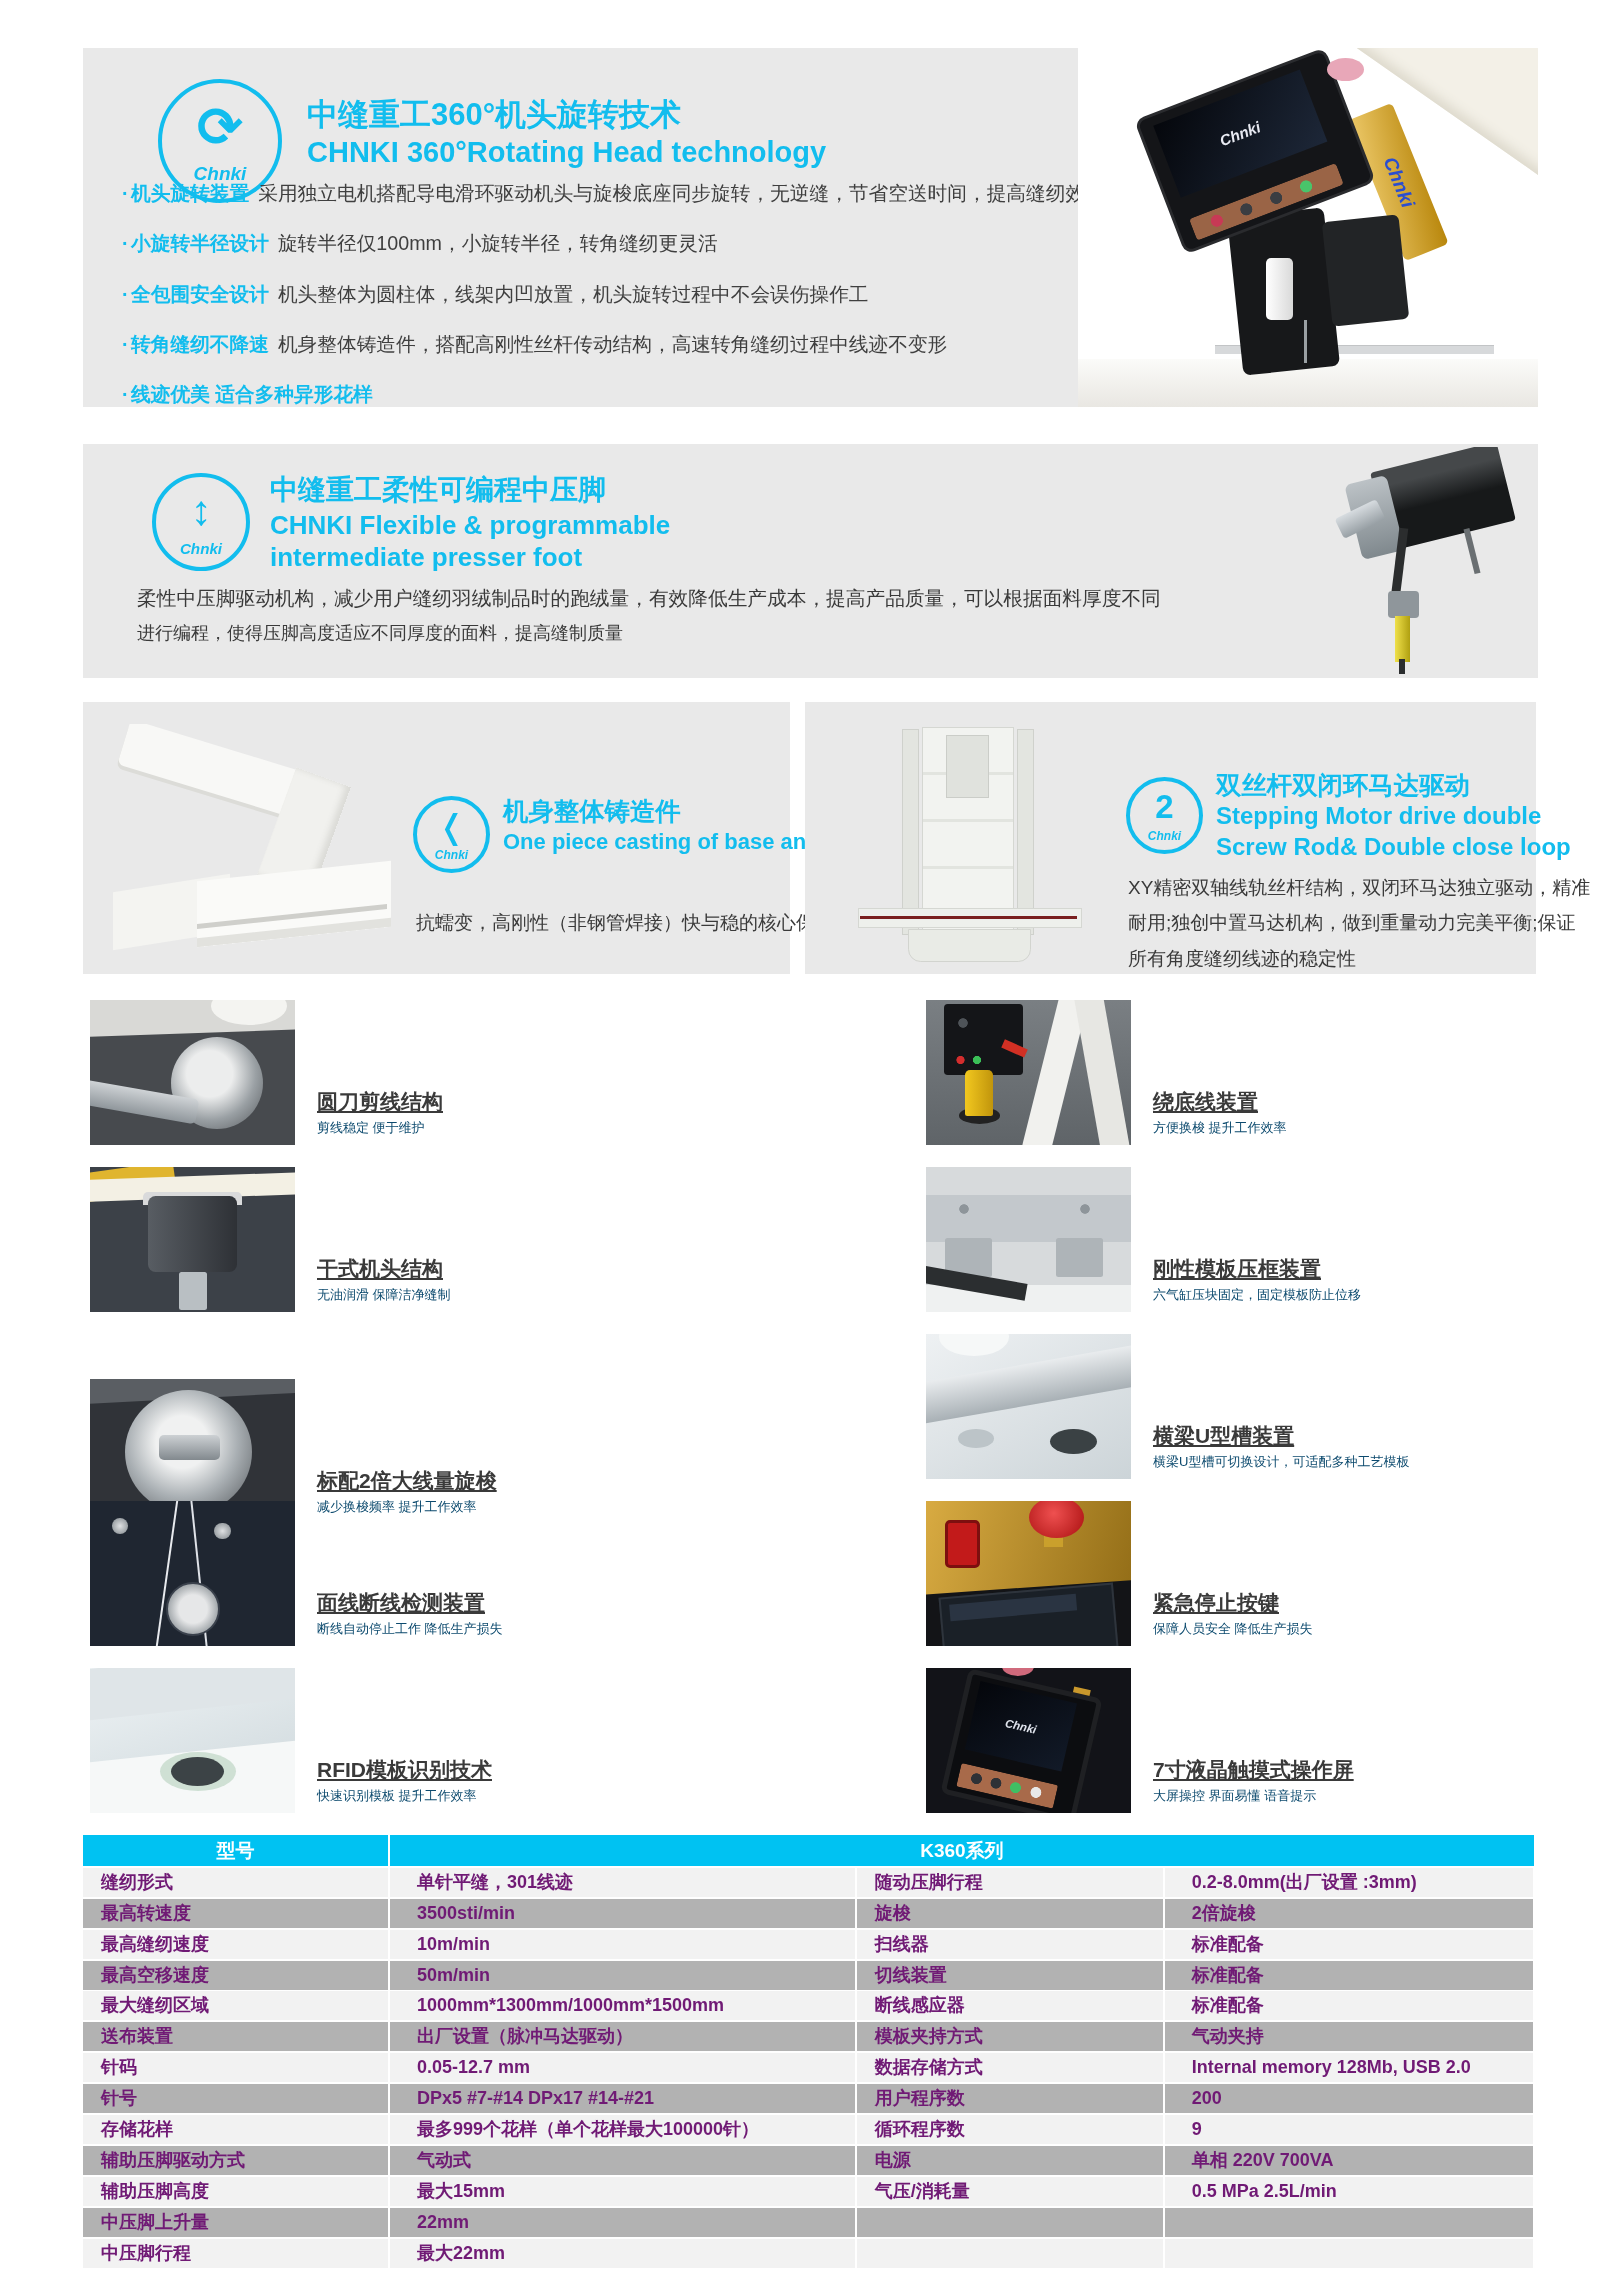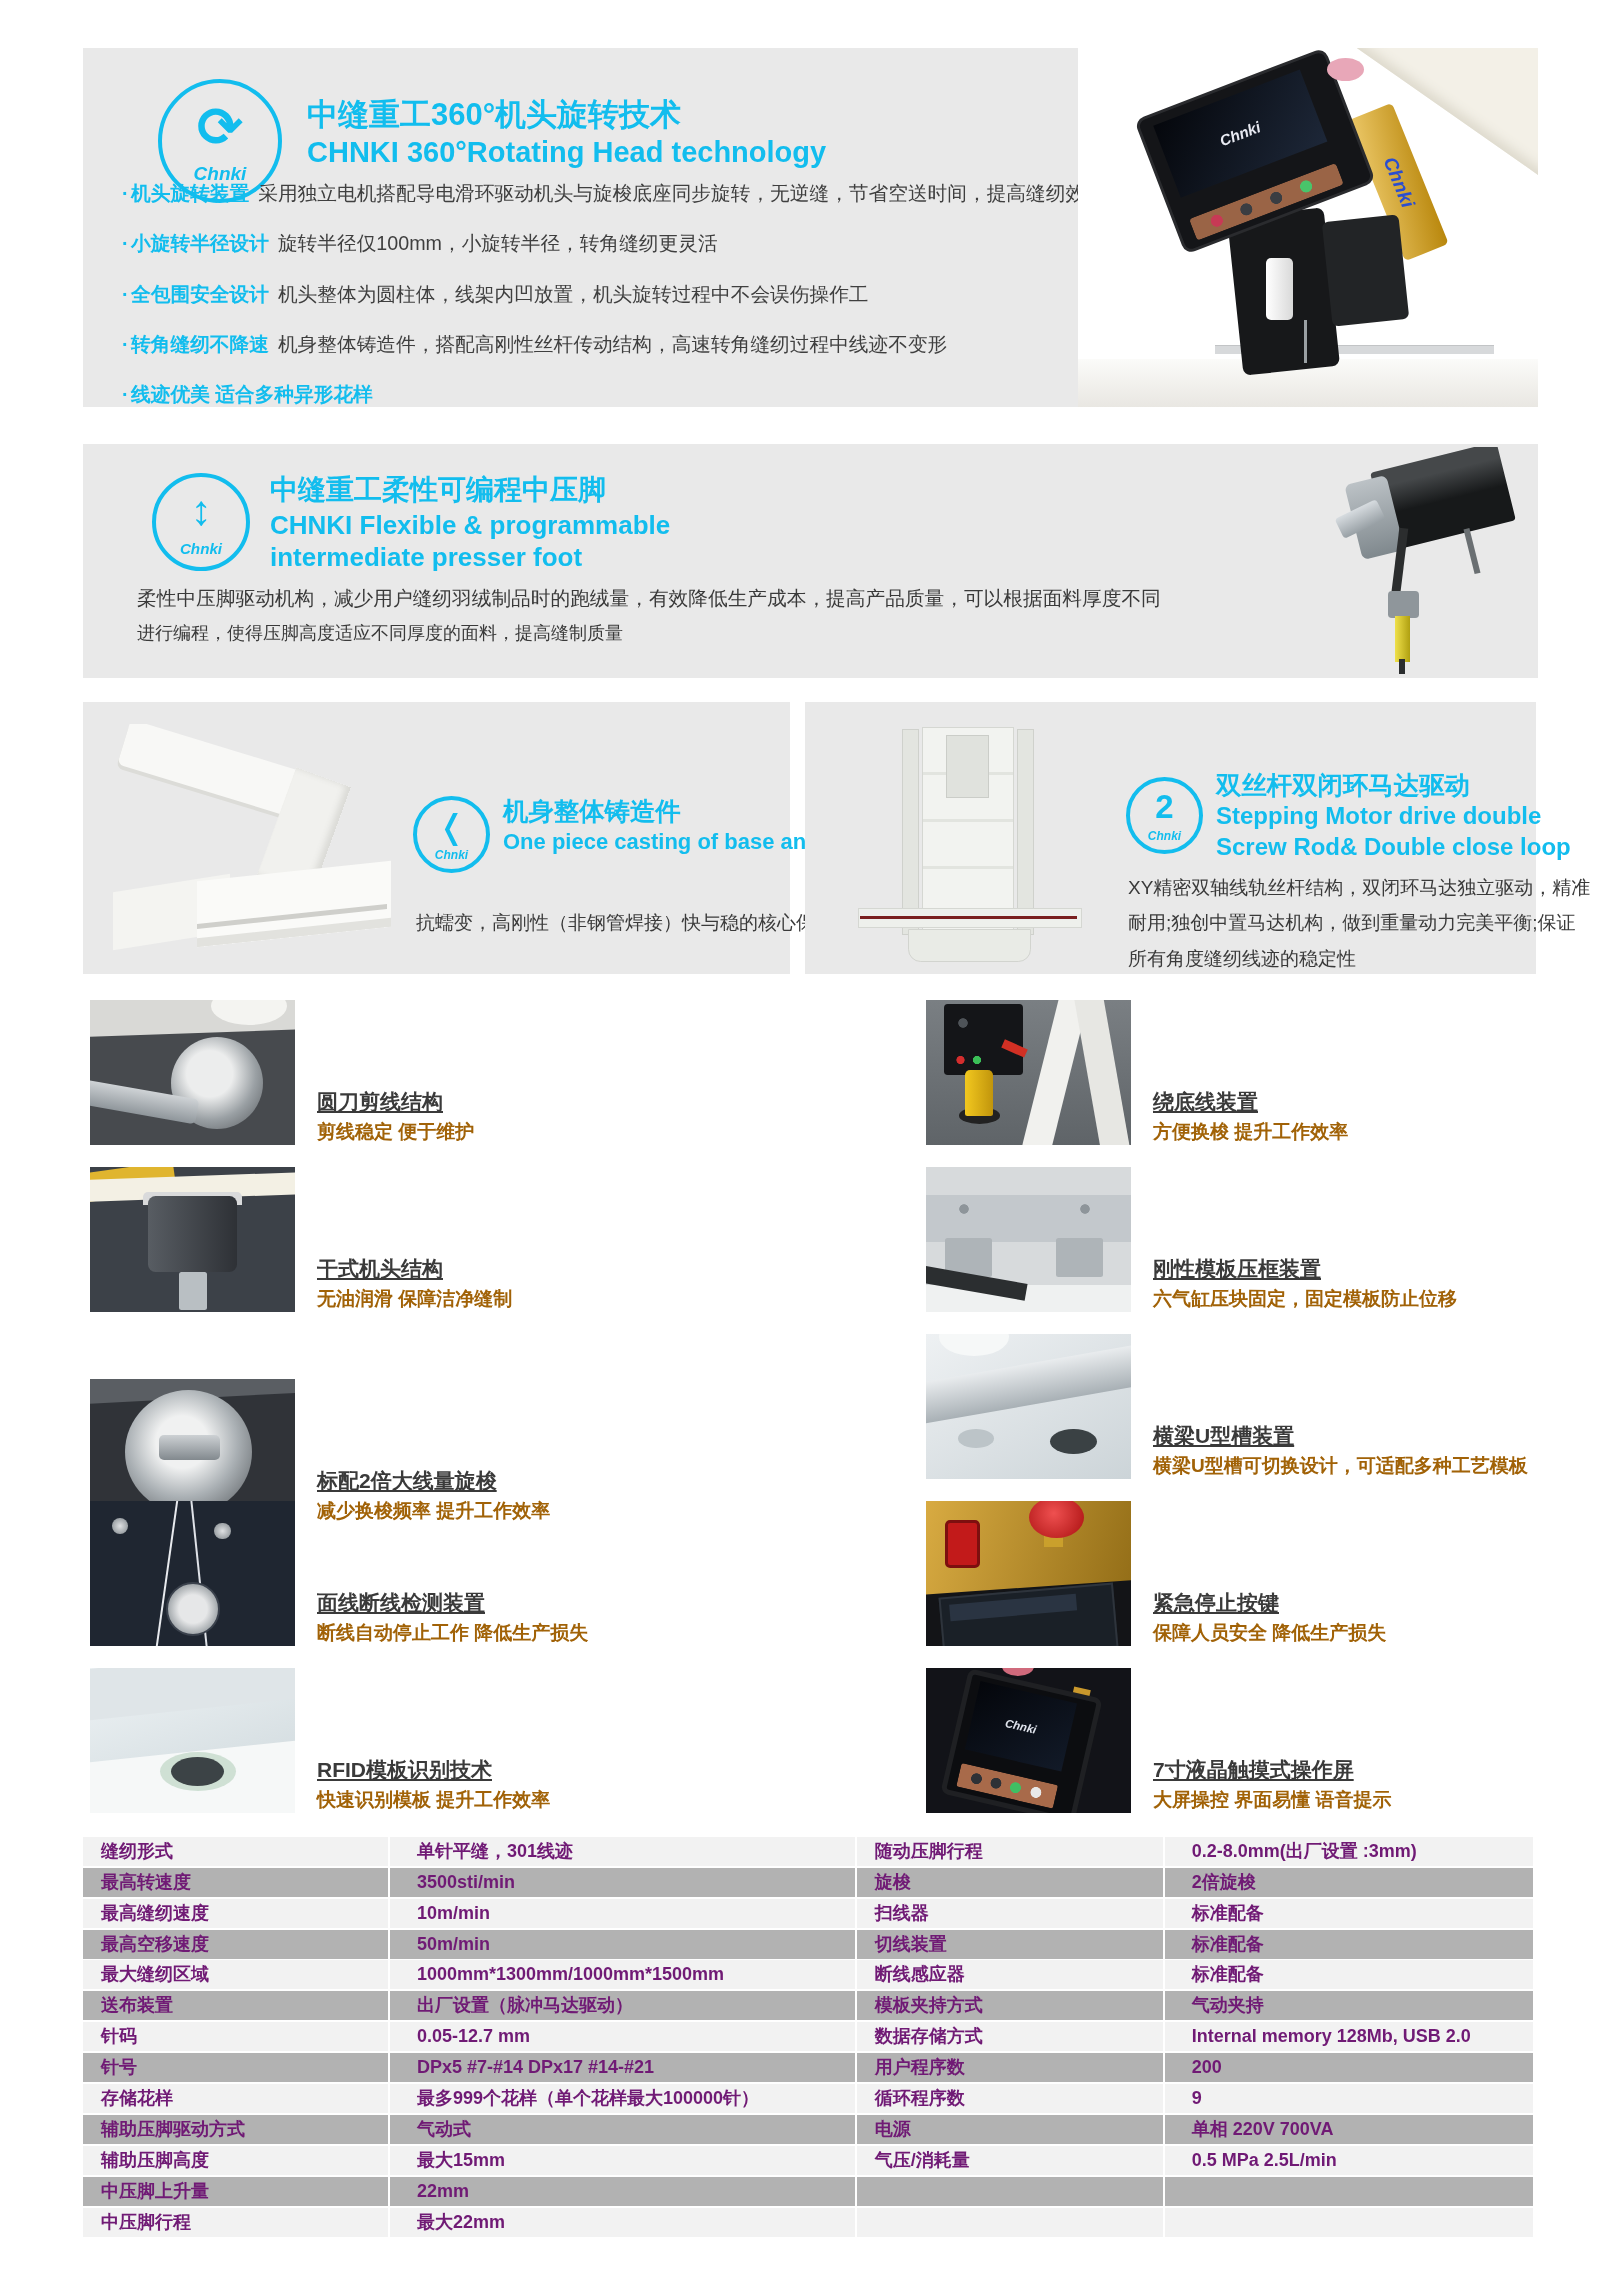--- a/index.html
+++ b/index.html
@@ -23,21 +23,21 @@
   .bullets{position:absolute;left:39px;top:135px;}
   .bullet{font-size:19.7px;line-height:20.3px;margin-bottom:30px;white-space:nowrap;}
   .bullet::before{content:"·";color:#12bdee;font-weight:bold;margin-right:2.5px;}
   .b-label{color:#12bdee;font-weight:bold;margin-right:9px;}
   .b-text{color:#3f3f3f;}
 
   
   .feat{position:absolute;width:205px;height:145px;}
   .feat-img{position:absolute;inset:0;overflow:hidden;}
   .feat-title{position:absolute;left:227px;top:88px;font-size:21px;font-weight:bold;color:#3a3a3a;white-space:nowrap;text-decoration:underline;}
-  .feat-desc{position:absolute;left:227px;top:119px;font-size:19px;color:#a16207;white-space:nowrap;font-weight:bold;}
+  .feat-desc{position:absolute;left:227px;top:119px;font-size:13px;color:#0c4a6e;white-space:nowrap;}
 
   
   .spec{position:absolute;left:83px;top:1835px;width:1450px;}
   .spec-head{display:grid;grid-template-columns:305px 1144px;column-gap:1.9px;}
   .spec-head div{height:31px;background:#00c2f2;color:#fff;font-size:19px;font-weight:bold;
                  display:flex;align-items:center;justify-content:center;}
   .spec-grid{display:grid;grid-template-columns:305px 465px 306px 368px;column-gap:1.9px;row-gap:1.9px;margin-top:1.9px;}
   .cell{height:29px;line-height:29px;font-size:18px;font-weight:600;color:#701a75;
         white-space:nowrap;overflow:hidden;}
   .cell.lab{padding-left:18px;}
@@ -386,20 +386,24 @@
       <div class="s3">
           <div class="scr">Chnki</div>
           <div class="band"></div>
         </div>
     </div>
     <div class="feat-title">7寸液晶触摸式操作屏</div>
     <div class="feat-desc">大屏操控 界面易懂 语音提示</div>
   </div>
 
   <div class="spec">
+    <div class="spec-head">
+      <div>型号</div>
+      <div>K360系列</div>
+    </div>
     <div class="spec-grid">
       <div class="cell lab lt">缝纫形式</div>
         <div class="cell val lt">单针平缝，301线迹</div>
         <div class="cell lab lt">随动压脚行程</div>
         <div class="cell val lt">0.2-8.0mm(出厂设置 :3mm)</div>
       <div class="cell lab gy">最高转速度</div>
         <div class="cell val gy">3500sti/min</div>
         <div class="cell lab gy">旋梭</div>
         <div class="cell val gy">2倍旋梭</div>
       <div class="cell lab lt">最高缝纫速度</div>

